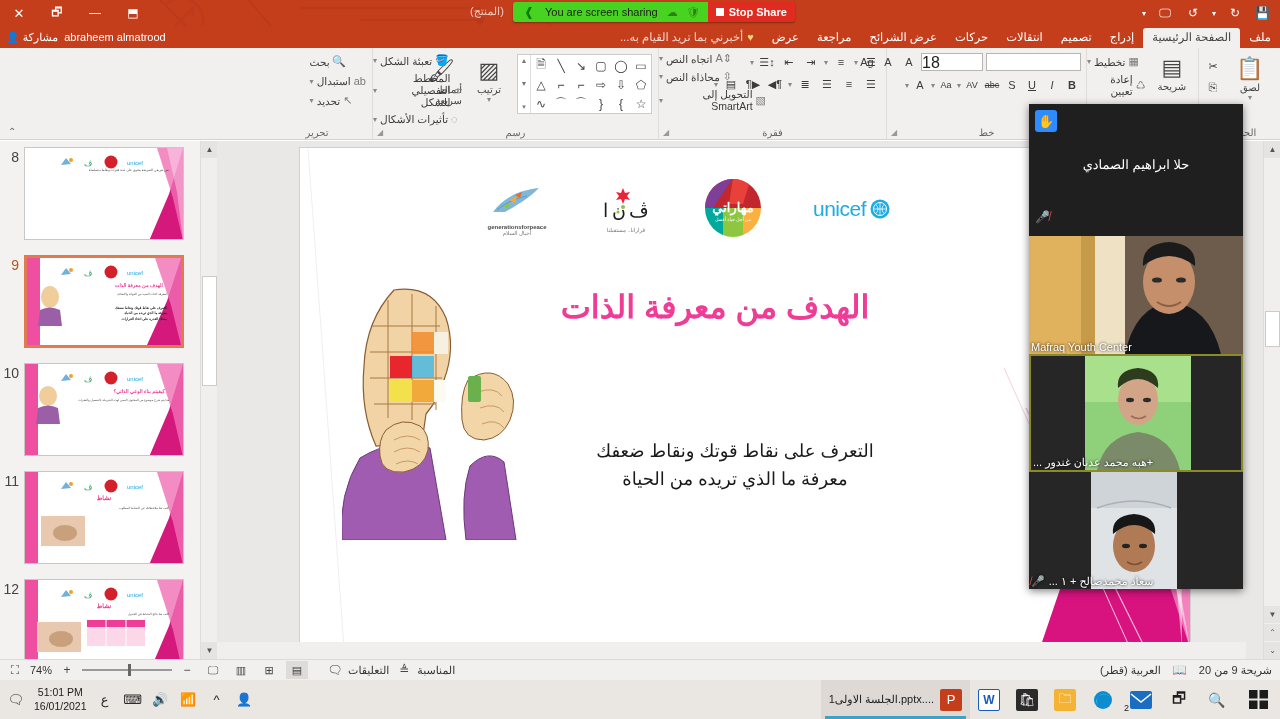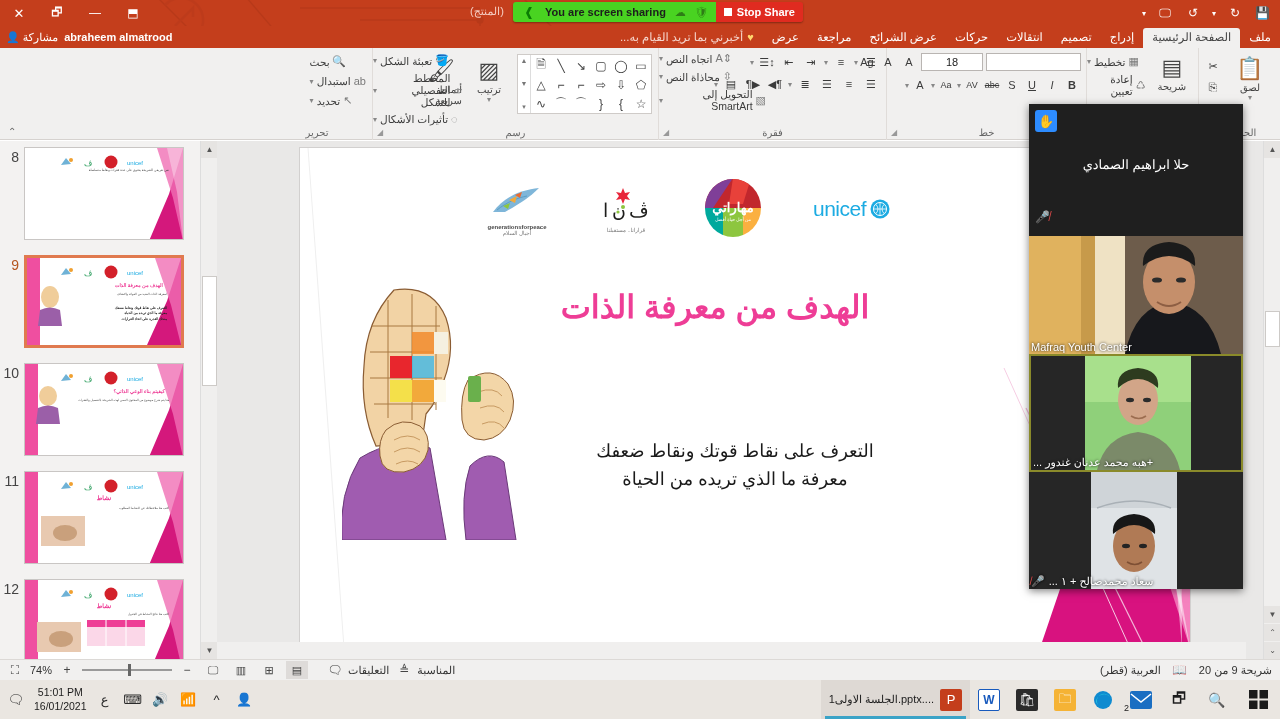--- a/index.html
+++ b/index.html
@@ -24,54 +24,54 @@
   .win-btn.close { font-size:13px; }
   .tb-right-icons { position:absolute; right:4px; top:0; height:26px; display:flex; align-items:center; gap:2px; }
   .tb-ic { width:26px; height:22px; display:flex; align-items:center; justify-content:center; color:#fff; font-size:12px; }
   .tb-ic.small { width:12px; font-size:8px; }
   .doc-title { position:absolute; left:470px; top:5px; color:#f5cdc2; font-size:11px; direction:rtl; }
 
   
   .share-pill { position:absolute; left:513px; top:2px; height:20px; display:flex; align-items:center;
      border-radius:3px; overflow:hidden; box-shadow:0 1px 2px rgba(0,0,0,.35); }
   .share-green { background:#49d321; height:20px; display:flex; align-items:center; padding:0 8px; gap:8px; }
-  .share-green .lbl { color:#1d1d1d; font-weight:bold; font-size:11px; }
+  .share-green .lbl { color:#1d1d1d; font-weight:normal; font-size:11px; }
   .share-green .mini { width:13px; height:13px; display:flex; align-items:center; justify-content:center; color:#2e7d16; font-size:11px;}
   .zoom-flag { width:16px; display:flex; align-items:center; justify-content:center; color:#0b7d04; font-size:12px; }
   .stop-share { background:#e02b20; height:20px; display:flex; align-items:center; gap:5px; padding:0 8px; }
   .stop-share .sq { width:8px; height:8px; background:#fff; }
   .stop-share .lbl { color:#fff; font-weight:bold; font-size:11px; }
 
   
   .tabsrow { position:absolute; left:0; top:26px; width:1280px; height:22px; background:#c43e1c;
              direction:rtl; display:flex; align-items:flex-end; }
   .tab { color:#fff; font-size:11.5px; padding:2px 9px 4px 9px; white-space:nowrap; }
   .tab.active { background:#f1f0ef; color:#444; border-radius:3px 3px 0 0; padding-bottom:4px; }
   .tab.tellme { color:#f6d6cd; display:flex; align-items:center; gap:4px; }
   .bulb { color:#ffd76e; font-size:11px; }
   .acct { position:absolute; left:0; top:26px; height:22px; display:flex; align-items:center; gap:6px; padding-left:6px; }
-  .acct .name { color:#fff; font-size:11px;font-weight:bold; }
+  .acct .name { color:#fff; font-size:11px; }
   .acct .shr { color:#fff; font-size:11px; display:flex; align-items:center; gap:3px; direction:rtl; }
 
   
   .ribbon { position:absolute; left:0; top:48px; width:1280px; height:92px; background:#f1f0ef;
             border-bottom:1px solid #d6d2cf; direction:rtl; }
   .grp { position:absolute; top:0; height:92px; border-left:1px solid #e0dcd9; }
   .grp-label { position:absolute; bottom:2px; width:100%; text-align:center; font-size:10px; color:#666; }
   .grp-dlg { position:absolute; bottom:3px; left:4px; font-size:8px; color:#999; }
 
   .bigbtn { display:flex; flex-direction:column; align-items:center; justify-content:flex-start;
             width:52px; padding-top:4px; font-size:10px; color:#444; }
   .bigbtn .gly { font-size:22px; line-height:26px; }
   .smrow { display:flex; align-items:center; gap:3px; font-size:10.5px; color:#3b3b3b; }
   .smrow .gly { font-size:11px; color:#7a7a7a; }
   .cap { font-size:8px; color:#888; }
 
-  .fontsize-box { width:62px; height:18px; background:#fff; border:1px solid #b9b5b2; text-align:center;
-                  font-size:11px; line-height:17px; }
+  .fontsize-box { width:62px; height:18px; background:#fff; border:1px solid #b9b5b2; text-align:left;
+                  font-size:16px; line-height:17px; }
   .fontname-box { width:95px; height:18px; background:#fff; border:1px solid #b9b5b2; }
   .ftbtn { width:18px; height:18px; display:flex; align-items:center; justify-content:center;
            font-size:11px; color:#3b3b3b; }
   .shapegal { width:135px; height:60px; background:#fff; border:1px solid #cfcbc8; display:flex; }
   .shapegal .cells { flex:1; display:grid; grid-template-columns:repeat(6,1fr); grid-template-rows:repeat(3,1fr);
      font-size:12px; color:#444; }
   .shapegal .cells div{ display:flex; align-items:center; justify-content:center; }
   .shapegal .sbar { width:13px; border-right:1px solid #ddd; display:flex; flex-direction:column;
      align-items:center; justify-content:space-between; padding:2px 0; font-size:7px; color:#777; }
 

